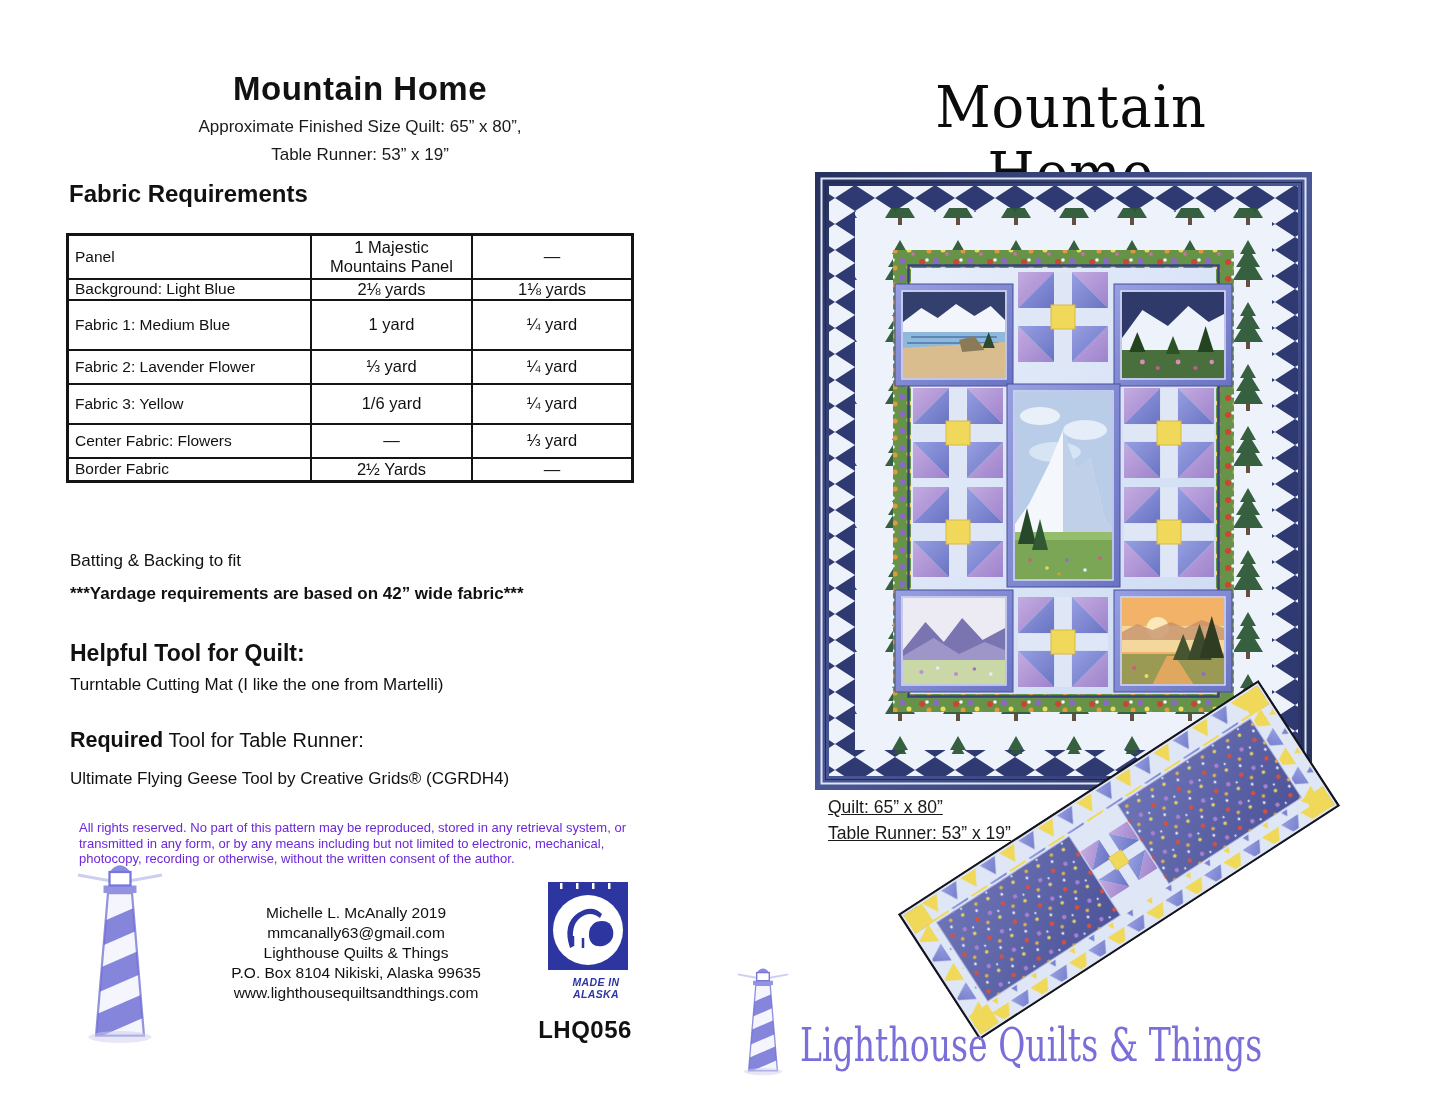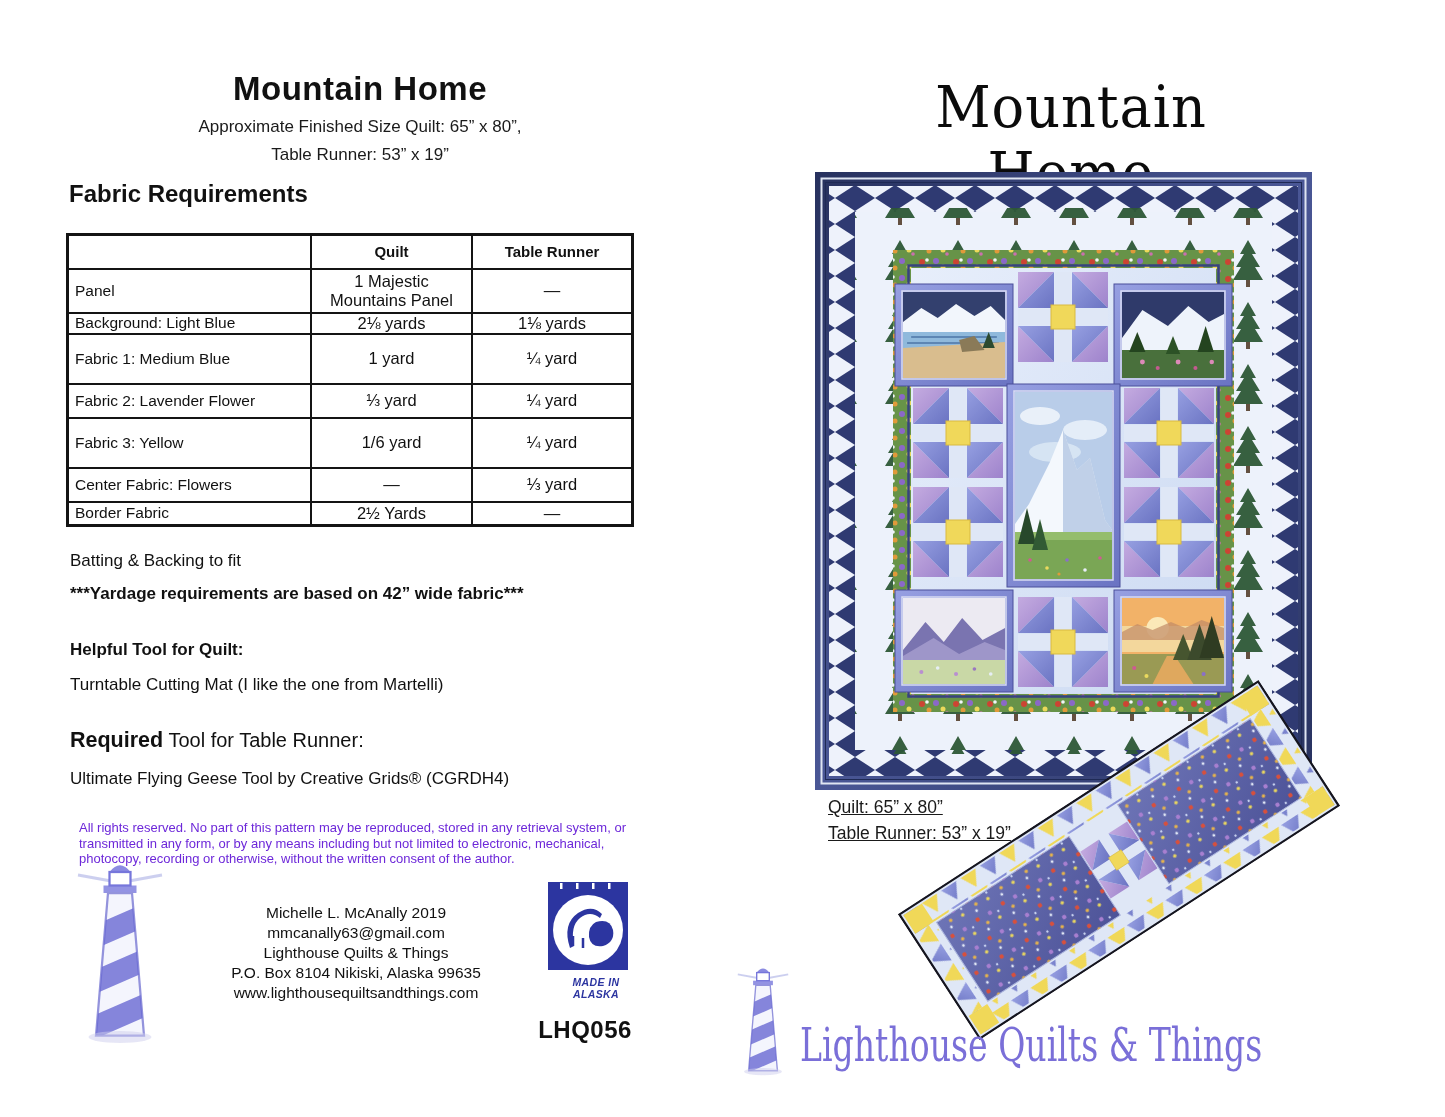--- a/index.html
+++ b/index.html
@@ -129,66 +129,61 @@
 
 <div class="abs back-title center">Mountain Home</div>
 <div class="abs back-sub center">
   <div>Approximate Finished Size  Quilt: 65” x 80”,</div>
   <div>Table Runner: 53” x 19”</div>
 </div>
 <div class="abs fabric-heading">Fabric Requirements</div>
 
 <table class="fab">
   <tbody>
-      <tr style="height:34px">
-    <th class="lab"></th>
-    <th class="val">Quilt</th>
-    <th class="val2">Table Runner</th>
-  </tr>
   <tr style="height:44px">
     <td class="lab">Panel</td>
     <td class="val">1 Majestic Mountains Panel</td>
     <td class="val2">—</td>
   </tr>
   <tr style="height:16px">
     <td class="lab">Background: Light Blue</td>
     <td class="val">2⅛  yards</td>
     <td class="val2">1⅛ yards</td>
   </tr>
   <tr style="height:50px">
     <td class="lab">Fabric 1: Medium Blue</td>
     <td class="val">1 yard</td>
     <td class="val2">¼ yard</td>
   </tr>
   <tr style="height:34px">
     <td class="lab">Fabric 2: Lavender Flower</td>
     <td class="val">⅓ yard</td>
     <td class="val2">¼ yard</td>
   </tr>
-  <tr style="height:50px">
+  <tr style="height:40px">
     <td class="lab">Fabric 3: Yellow</td>
     <td class="val">1/6 yard</td>
     <td class="val2">¼ yard</td>
   </tr>
   <tr style="height:34px">
     <td class="lab">Center Fabric: Flowers</td>
     <td class="val">—</td>
     <td class="val2">⅓ yard</td>
   </tr>
   <tr style="height:24px">
     <td class="lab">Border Fabric</td>
     <td class="val">2½ Yards</td>
     <td class="val2">—</td>
   </tr>
 </tbody>
   </table>
 
 <div class="abs note" style="top:551px">Batting &amp; Backing to fit</div>
 <div class="abs note bold" style="top:584px">***Yardage requirements are based on 42” wide fabric***</div>
-<div class="abs note bold" style="top:640px;font-size:17px">Helpful Tool for Quilt:</div>
+<div class="abs note bold" style="top:640px;font-size:23px">Helpful Tool for Quilt:</div>
 <div class="abs note" style="top:675px">Turntable Cutting Mat (I like the one from Martelli)</div>
 <div class="abs" style="left:70px;top:728px">
   <span class="req-big">Required</span><span class="req-rest"> Tool for Table Runner:</span>
 </div>
 <div class="abs note" style="top:769px">Ultimate Flying Geese Tool by Creative Grids® (CGRDH4)</div>
 <div class="abs fineprint">All rights reserved. No part of this pattern may be reproduced, stored in any retrieval system, or transmitted in any form, or by any means including but not limited to electronic, mechanical, photocopy, recording or otherwise, without the written consent of the author.</div>
 
 <svg class="abs" style="left:45px;top:858px" width="150" height="196" viewBox="0 0 100 130">
     <use href="#lighthouse"></use>
   </svg>

